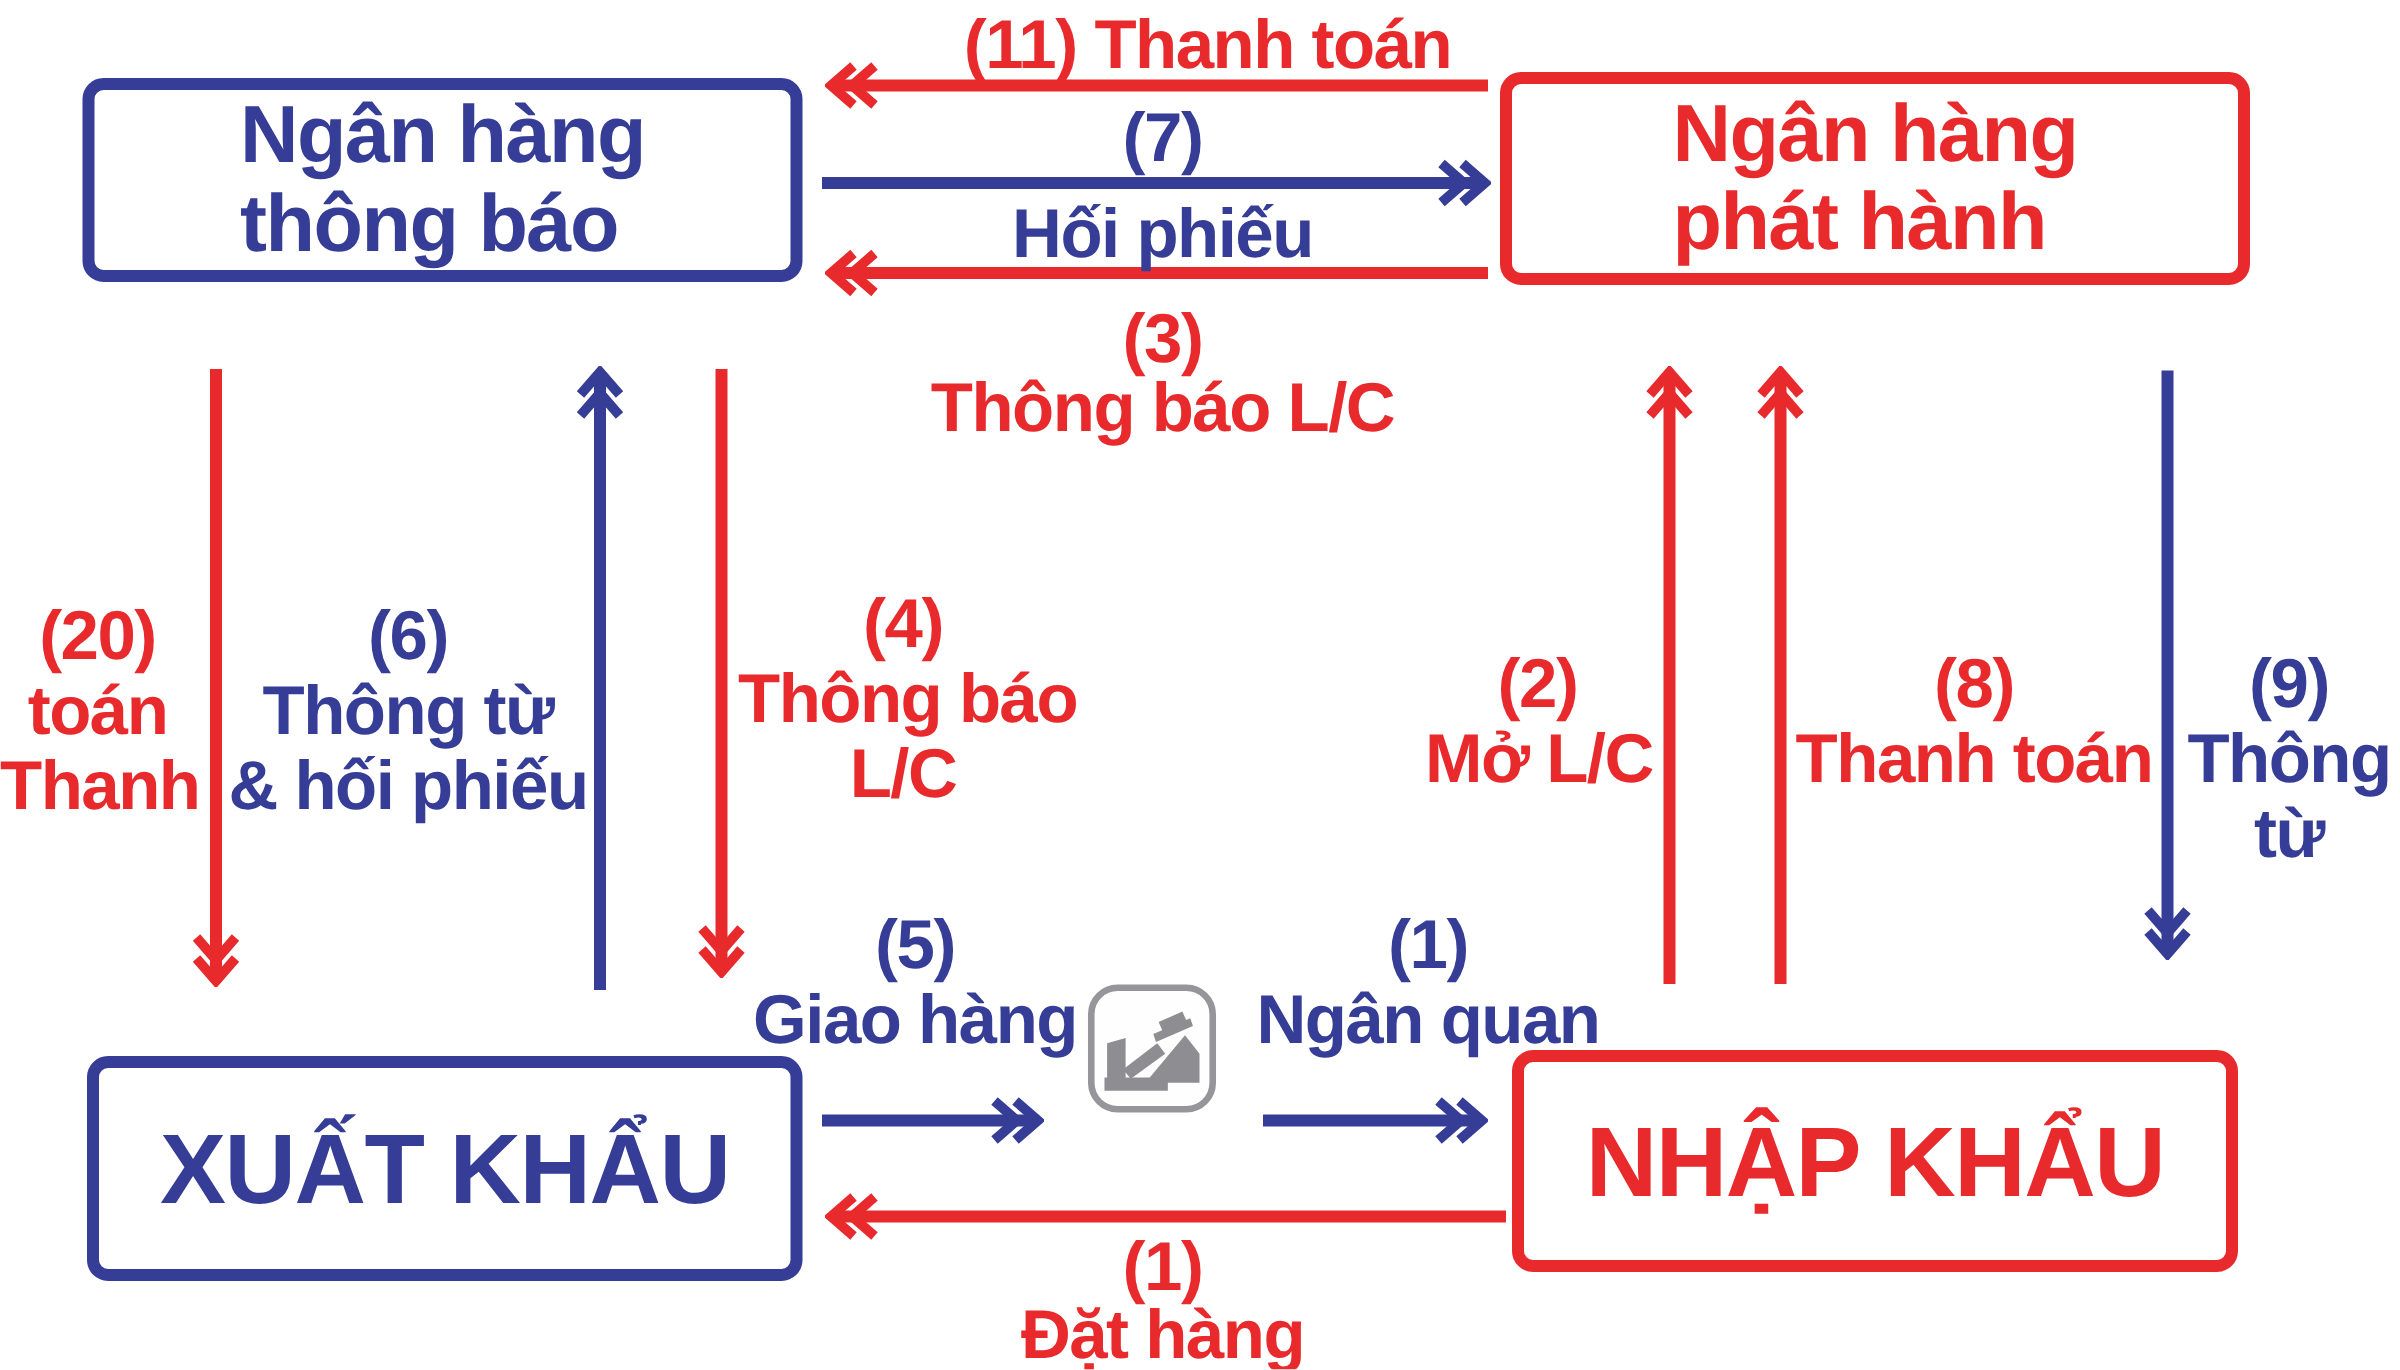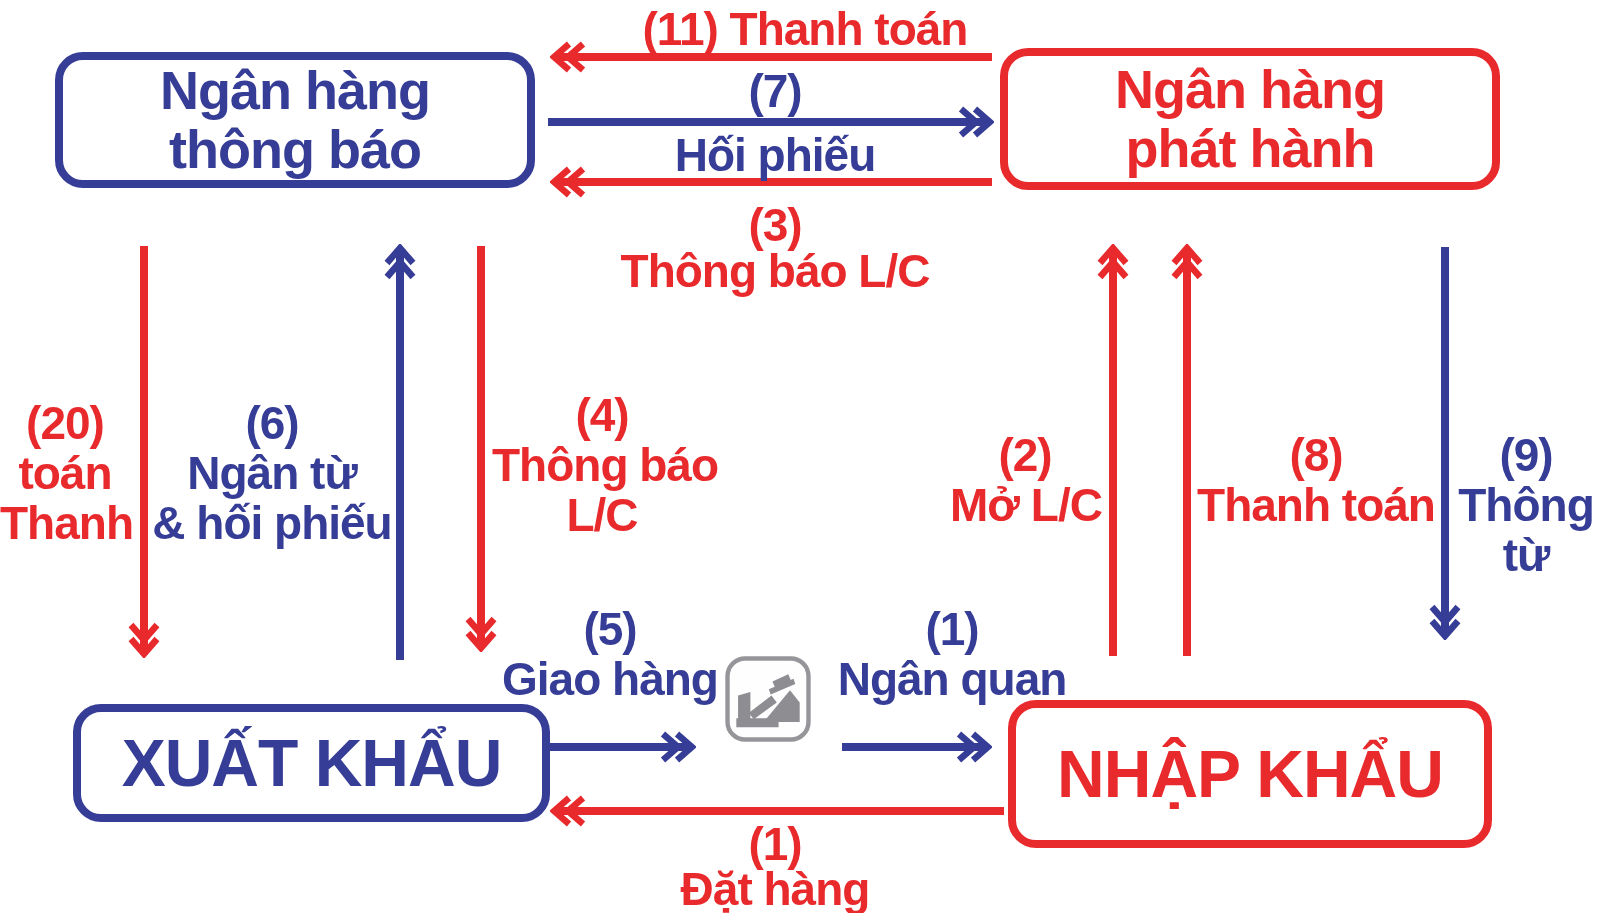--- a/index.html
+++ b/index.html
@@ -12,22 +12,22 @@
   .canvas{
     position:relative;width:1600px;height:913px;background:#ffffff;overflow:hidden;
     font-family:"Liberation Sans","DejaVu Sans",sans-serif;font-weight:bold;
   }
   .arrows{position:absolute;left:0;top:0;}
   .s-red{stroke:var(--red);stroke-width:8;fill:none;}
   .s-blue{stroke:var(--blue);stroke-width:8;fill:none;}
   .mh-red{fill:none;stroke:var(--red);stroke-width:6.5;}
   .mh-blue{fill:none;stroke:var(--blue);stroke-width:6.5;}
   .node{
-    position:absolute;border-style:solid;border-width:8px;border-radius:28px;
-    display:flex;align-items:center;justify-content:center;text-align:center;
+    position:absolute;border-style:solid;border-width:8px;border-radius:14px;
+    display:flex;align-items:center;justify-content:center;text-align:left;
     box-sizing:border-box;letter-spacing:-1px;
   }
   .node.blue{border-color:var(--blue);color:var(--blue);}
   .node.red{border-color:var(--red);color:var(--red);}
   .bank{font-size:54px;line-height:1.1;}
   .trader{font-size:66px;}
   .lbl{
     position:absolute;text-align:center;font-size:46px;line-height:50px;
     letter-spacing:-1px;white-space:nowrap;
   }
@@ -79,21 +79,21 @@
     </div>
   </div>
 
   <div class="node red bank" style="left:1000px;top:48px;width:500px;height:142px;">
     <div>
       <div>Ngân hàng</div>
       <div>phát hành</div>
     </div>
   </div>
 
-  <div class="node blue trader" style="left:73px;top:704px;width:477px;height:118px;">
+  <div class="node blue trader" style="left:58px;top:704px;width:477px;height:150px;">
     <div>XUẤT KHẨU</div>
   </div>
 
   <div class="node red trader" style="left:1008px;top:700px;width:484px;height:148px;">
     <div>NHẬP KHẨU</div>
   </div>
 
   <div class="customs">
     <svg width="88" height="90" viewBox="0 0 100 100">
       <rect class="ic-box" x="4" y="4" width="92" height="92" rx="20"></rect>
@@ -126,21 +126,21 @@
   </div>
 
   <div class="lbl red" style="left:0px;top:398px;width:130px;">
     <div>(20)</div>
     <div>toán</div>
     <div>Thanh</div>
   </div>
 
   <div class="lbl blue" style="left:152px;top:398px;width:240px;">
     <div>(6)</div>
-    <div>Ngân từ</div>
+    <div>Thông từ</div>
     <div>&amp; hối phiếu</div>
   </div>
 
   <div class="lbl red" style="left:492px;top:390px;width:220px;">
     <div>(4)</div>
     <div>Thông báo</div>
     <div>L/C</div>
   </div>
 
   <div class="lbl red" style="left:950px;top:430px;width:150px;">

